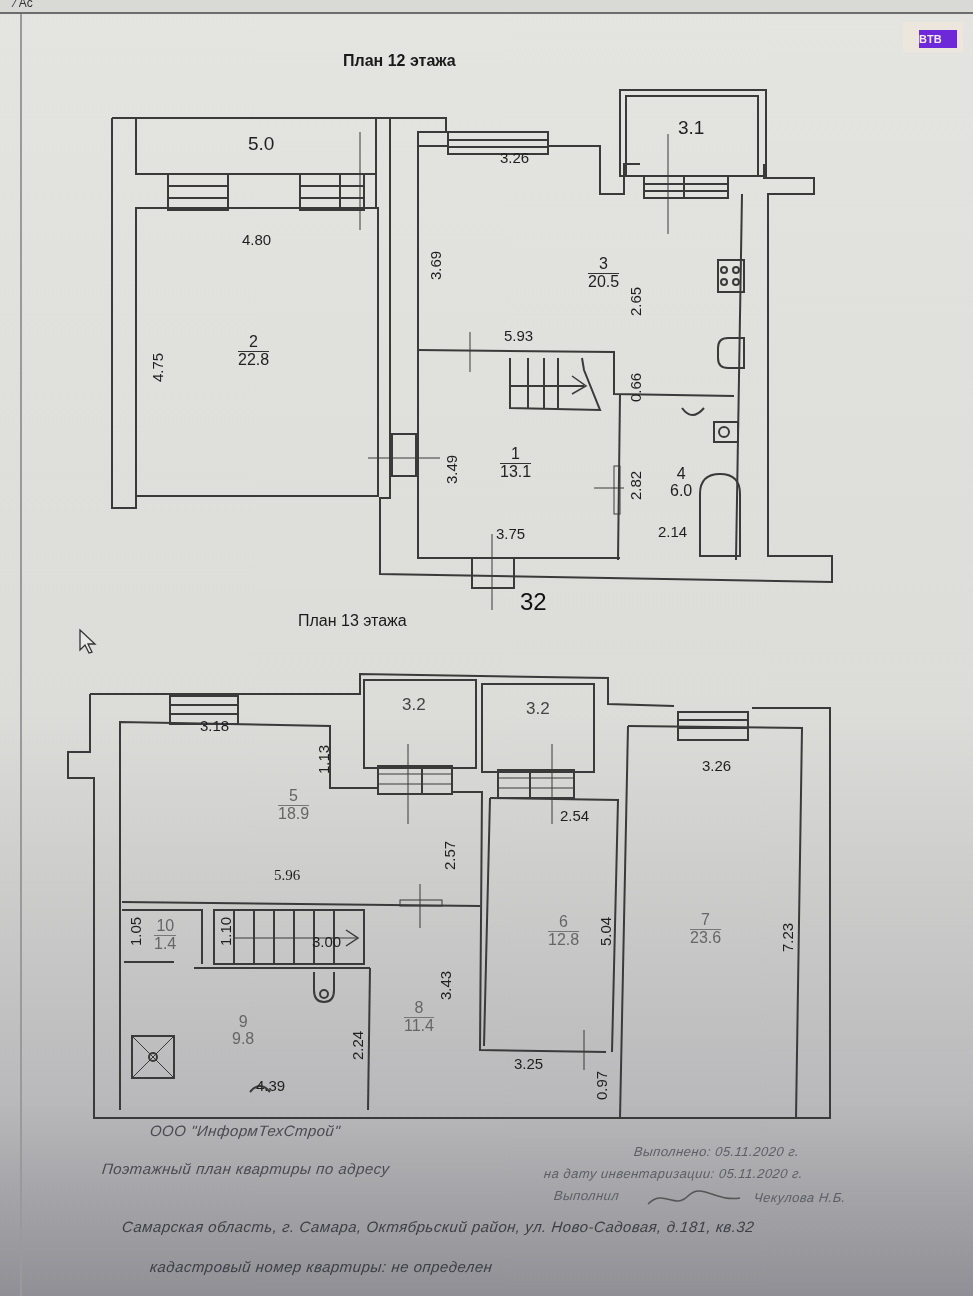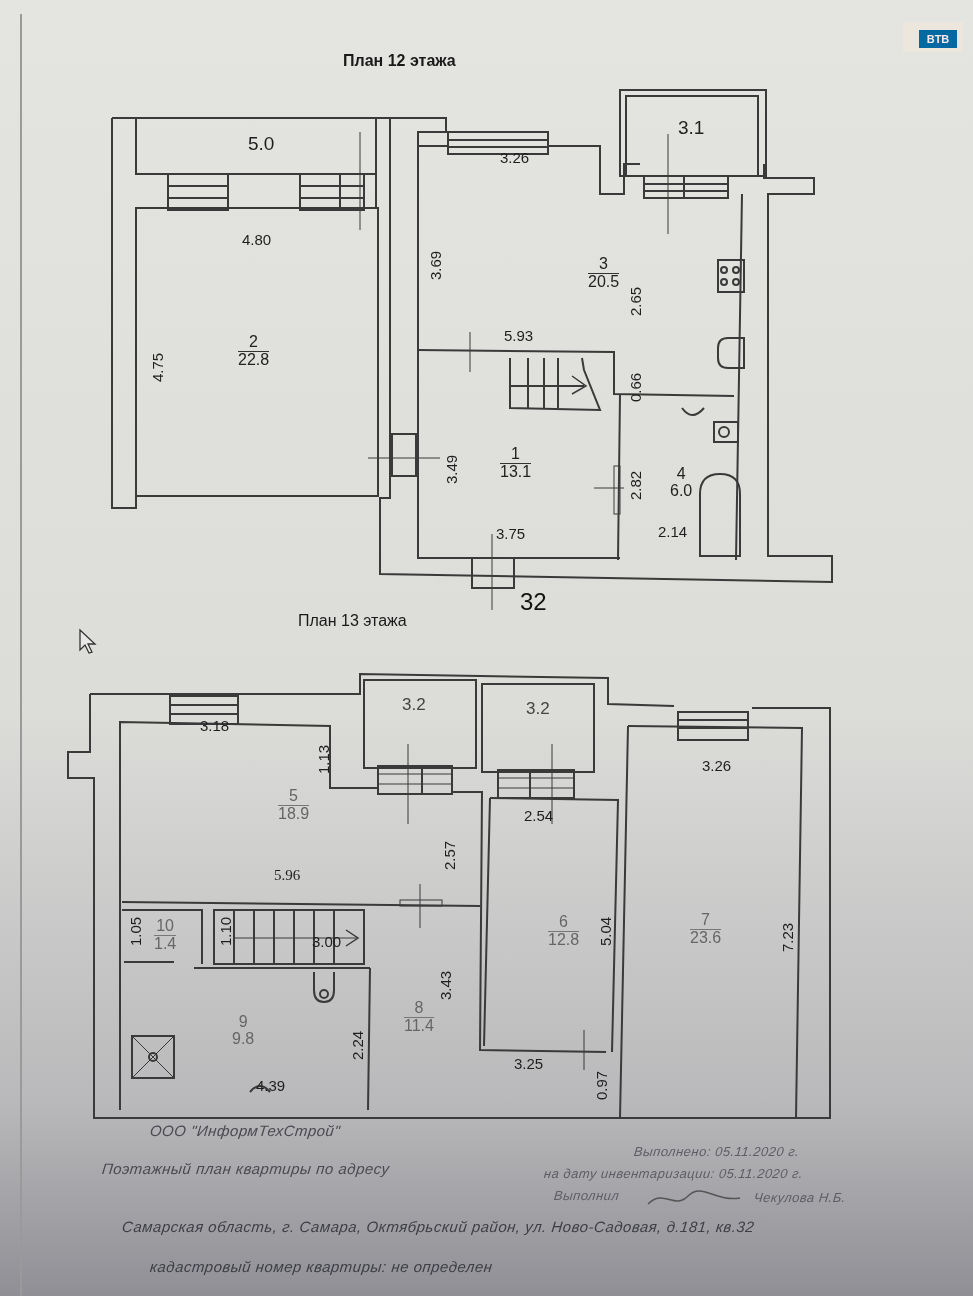--- a/index.html
+++ b/index.html
@@ -18,22 +18,22 @@
     background:#d9d9d6; border-bottom:2px solid #6d6d6d;
   }
   .toolbar-glyph { position:absolute; left:14px; top:-4px; font-size:12px; color:#333; }
   .left-rule { position:absolute; left:20px; top:14px; width:2px; height:1282px; background:#9a9a9a; }
   .corner-badge {
     position:absolute; right:10px; top:22px; width:60px; height:30px;
     background:#ede6dc;
   }
   .corner-badge-mark {
     position:absolute; right:6px; top:8px; width:38px; height:18px;
-    background:#0369a1; color:#f7e9ec; font-size:11px; font-weight:bold;
-    text-align:center; line-height:18px;
+    background:#6d28d9; color:#f7e9ec; font-size:11px; font-weight:bold;
+    text-align:left; line-height:18px;
   }
   .page {
     position:absolute; left:24px; top:14px; width:949px; height:1282px;
   }
   svg.plan { position:absolute; left:0; top:0; }
   .title { position:absolute; font-size:16px; color:#1a1a1a; }
   .title.bold { font-weight:bold; }
   .lbl { position:absolute; font-size:15px; color:#1f1f1f; white-space:nowrap; line-height:1; }
   .lbl.v { transform:rotate(-90deg); transform-origin:left top; }
   .room { position:absolute; text-align:center; font-size:16px; color:#222; line-height:1.05; }
@@ -43,20 +43,23 @@
   .apt-num { position:absolute; font-size:24px; color:#111; }
   .cursor { position:absolute; left:78px; top:628px; }
   .footer { position:absolute; font-style:italic; color:#4a4a52; font-size:15px; white-space:nowrap;
             transform:skewX(-6deg); letter-spacing:0.5px; }
   .footer.dim { color:#5d5d66; }
 </style>
 </head>
 <body>
 
 <div class="screen">
+  <div class="toolbar-strip">
+    <span class="toolbar-glyph">⁄ Ac</span>
+  </div>
   <div class="left-rule"></div>
   <div class="corner-badge">
     <div class="corner-badge-mark">BTB</div>
   </div>
 
   <div class="page">
 
     <svg class="plan" width="949" height="1282" viewBox="0 0 949 1282" fill="none" stroke="#3a3a3a" stroke-width="2">
 
       <g>
@@ -226,21 +229,21 @@
     <div class="room" style="left:646px;top:452px;">
       <span style="display:block">4</span><span>6.0</span>
     </div>
     <div class="apt-num" style="left:496px;top:574px;">32</div>
 
     <div class="lbl" style="left:378px;top:682px;font-size:17px;color:#444;">3.2</div>
     <div class="lbl" style="left:502px;top:686px;font-size:17px;color:#444;">3.2</div>
     <div class="lbl" style="left:176px;top:704px;">3.18</div>
     <div class="lbl v" style="left:292px;top:760px;">1.13</div>
     <div class="lbl" style="left:678px;top:744px;">3.26</div>
-    <div class="lbl" style="left:500px;top:794px;">2.54</div>
+    <div class="lbl" style="left:536px;top:794px;">2.54</div>
     <div class="lbl v" style="left:418px;top:856px;">2.57</div>
     <div class="lbl" style="left:250px;top:854px;font-family:Liberation Serif, serif;">5.96</div>
     <div class="lbl v" style="left:104px;top:932px;">1.05</div>
     <div class="lbl v" style="left:194px;top:932px;">1.10</div>
     <div class="lbl" style="left:250px;top:920px;margin-left:38px;">3.00</div>
     <div class="lbl v" style="left:414px;top:986px;">3.43</div>
     <div class="lbl v" style="left:574px;top:932px;">5.04</div>
     <div class="lbl v" style="left:756px;top:938px;">7.23</div>
     <div class="lbl v" style="left:326px;top:1046px;">2.24</div>
     <div class="lbl" style="left:232px;top:1064px;">4.39</div>
@@ -255,21 +258,21 @@
     </div>
     <div class="room faint" style="left:666px;top:898px;">
       <span class="num">7</span><span>23.6</span>
     </div>
     <div class="room faint" style="left:380px;top:986px;">
       <span class="num">8</span><span>11.4</span>
     </div>
     <div class="room faint" style="left:208px;top:1000px;">
       <span style="display:block">9</span><span>9.8</span>
     </div>
-    <div class="room faint" style="left:130px;top:904px;">
+    <div class="room faint" style="left:130px;top:904px;text-align:right;">
       <span class="num">10</span><span>1.4</span>
     </div>
 
     <div class="footer" style="left:126px;top:1108px;">ООО "ИнформТехСтрой"</div>
     <div class="footer" style="left:78px;top:1146px;">Поэтажный план квартиры по адресу</div>
     <div class="footer dim" style="left:610px;top:1130px;font-size:13px;">Выполнено: 05.11.2020 г.</div>
     <div class="footer dim" style="left:520px;top:1152px;font-size:13px;">на дату инвентаризации: 05.11.2020 г.</div>
     <div class="footer dim" style="left:530px;top:1174px;font-size:13px;">Выполнил</div>
     <div class="footer dim" style="left:730px;top:1176px;font-size:13px;">Чекулова Н.Б.</div>
     <svg style="position:absolute;left:620px;top:1170px;" width="100" height="28">

